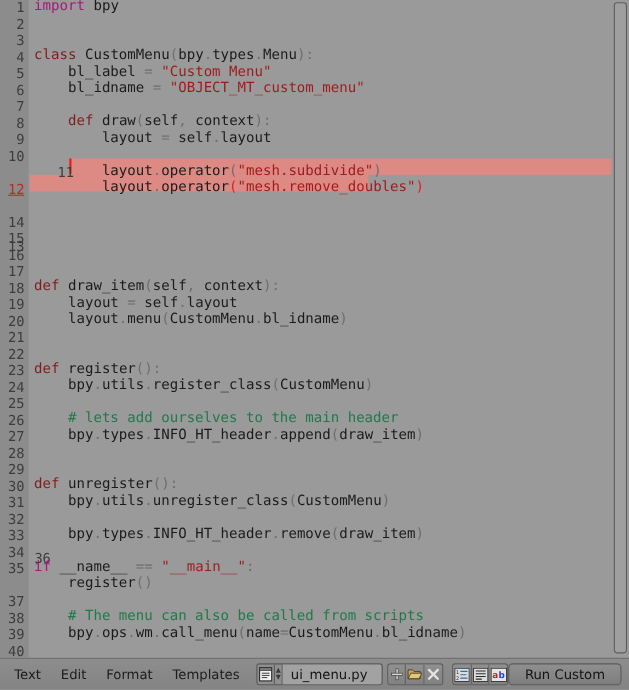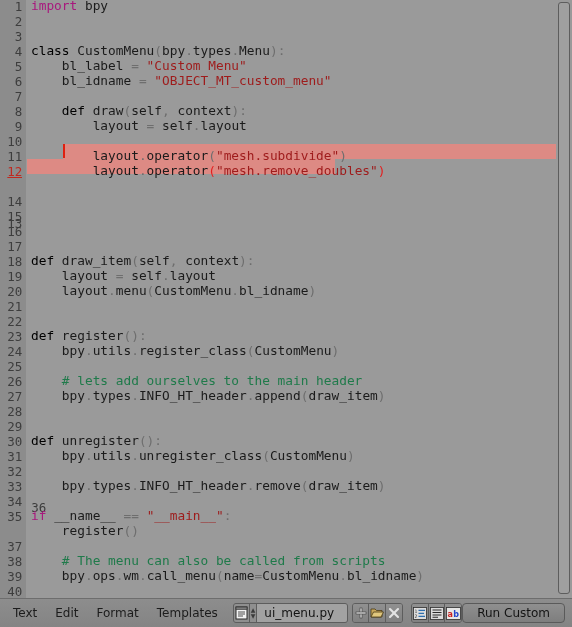--- a/index.html
+++ b/index.html
@@ -68,21 +68,21 @@
   .line {
     position: absolute;
     left: 31px;
     font-family: "DejaVu Sans Mono", monospace;
     font-size: 12.8px;
     line-height: 15px;
     white-space: pre;
     color: #1b1b1b;
     letter-spacing: 0px;
   }
-  .kw   { color: #000000; }          
+  .kw   { color: #7f1d1d; }          
   .kw2  { color: #a8187d; }          
   .str  { color: #9e1b1b; }
   .cmt  { color: #1f7a4a; }          
   .pun  { color: #6e6e6e; }          
   .red  { color: #e32020; }          
   .txt  { color: #1b1b1b; }
 
   
   .vscroll-track {
     position: absolute;
@@ -218,21 +218,21 @@
       <div class="ln" style="top:-1px;">1</div>
       <div class="ln" style="top:14px;">2</div>
       <div class="ln" style="top:29px;">3</div>
       <div class="ln" style="top:44px;">4</div>
       <div class="ln" style="top:59px;">5</div>
       <div class="ln" style="top:74px;">6</div>
       <div class="ln" style="top:89px;">7</div>
       <div class="ln" style="top:104px;">8</div>
       <div class="ln" style="top:119px;">9</div>
       <div class="ln" style="top:134px;">10</div>
-      <div class="ln" style="top:149px;">11</div>
+      <div class="ln" style="top:149px;padding-left:45px;">11</div>
       <div class="ln cur" style="top:164px;text-decoration:underline;">12</div>
       <div class="ln" style="top:179px;margin-top:37px;">13</div>
       <div class="ln" style="top:194px;">14</div>
       <div class="ln" style="top:209px;">15</div>
       <div class="ln" style="top:224px;">16</div>
       <div class="ln" style="top:239px;">17</div>
       <div class="ln" style="top:254px;">18</div>
       <div class="ln" style="top:269px;">19</div>
       <div class="ln" style="top:284px;">20</div>
       <div class="ln" style="top:299px;">21</div>

